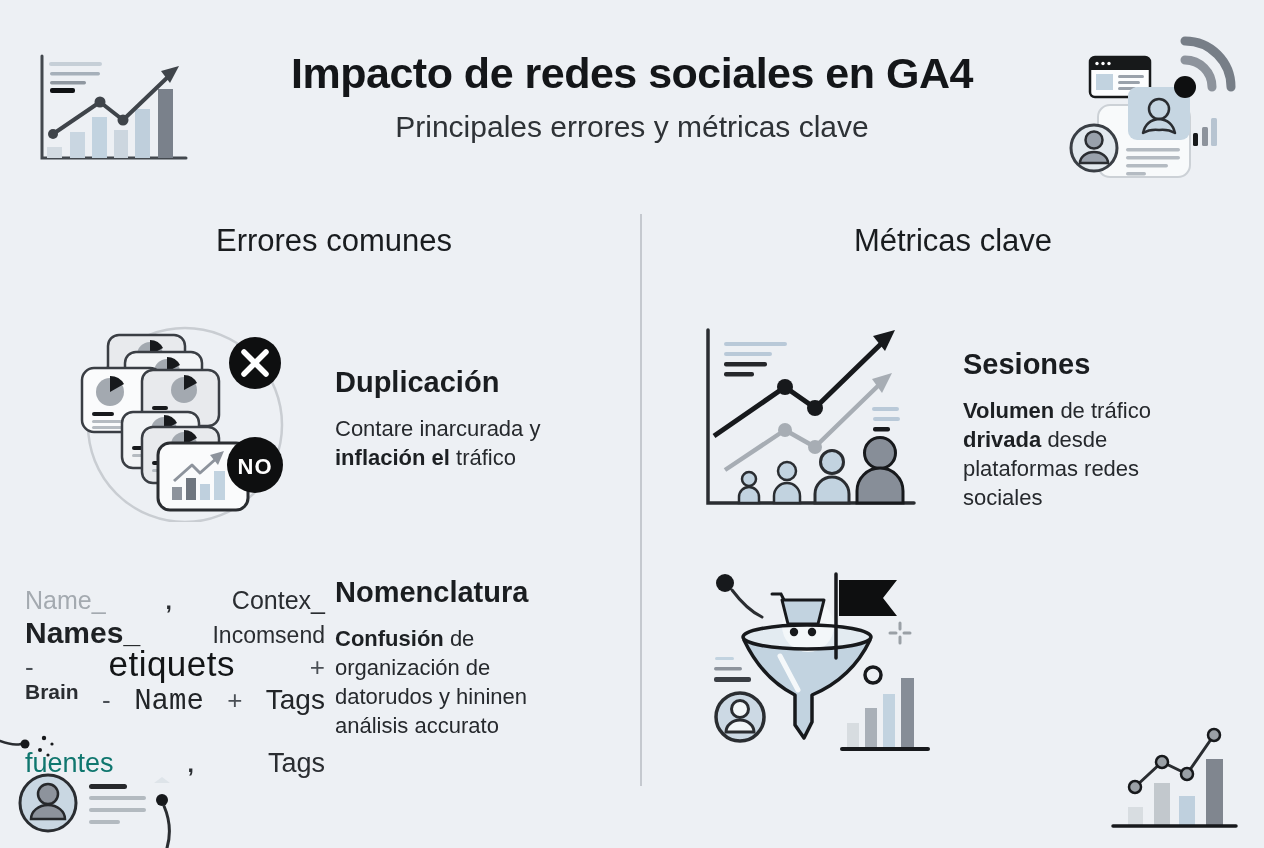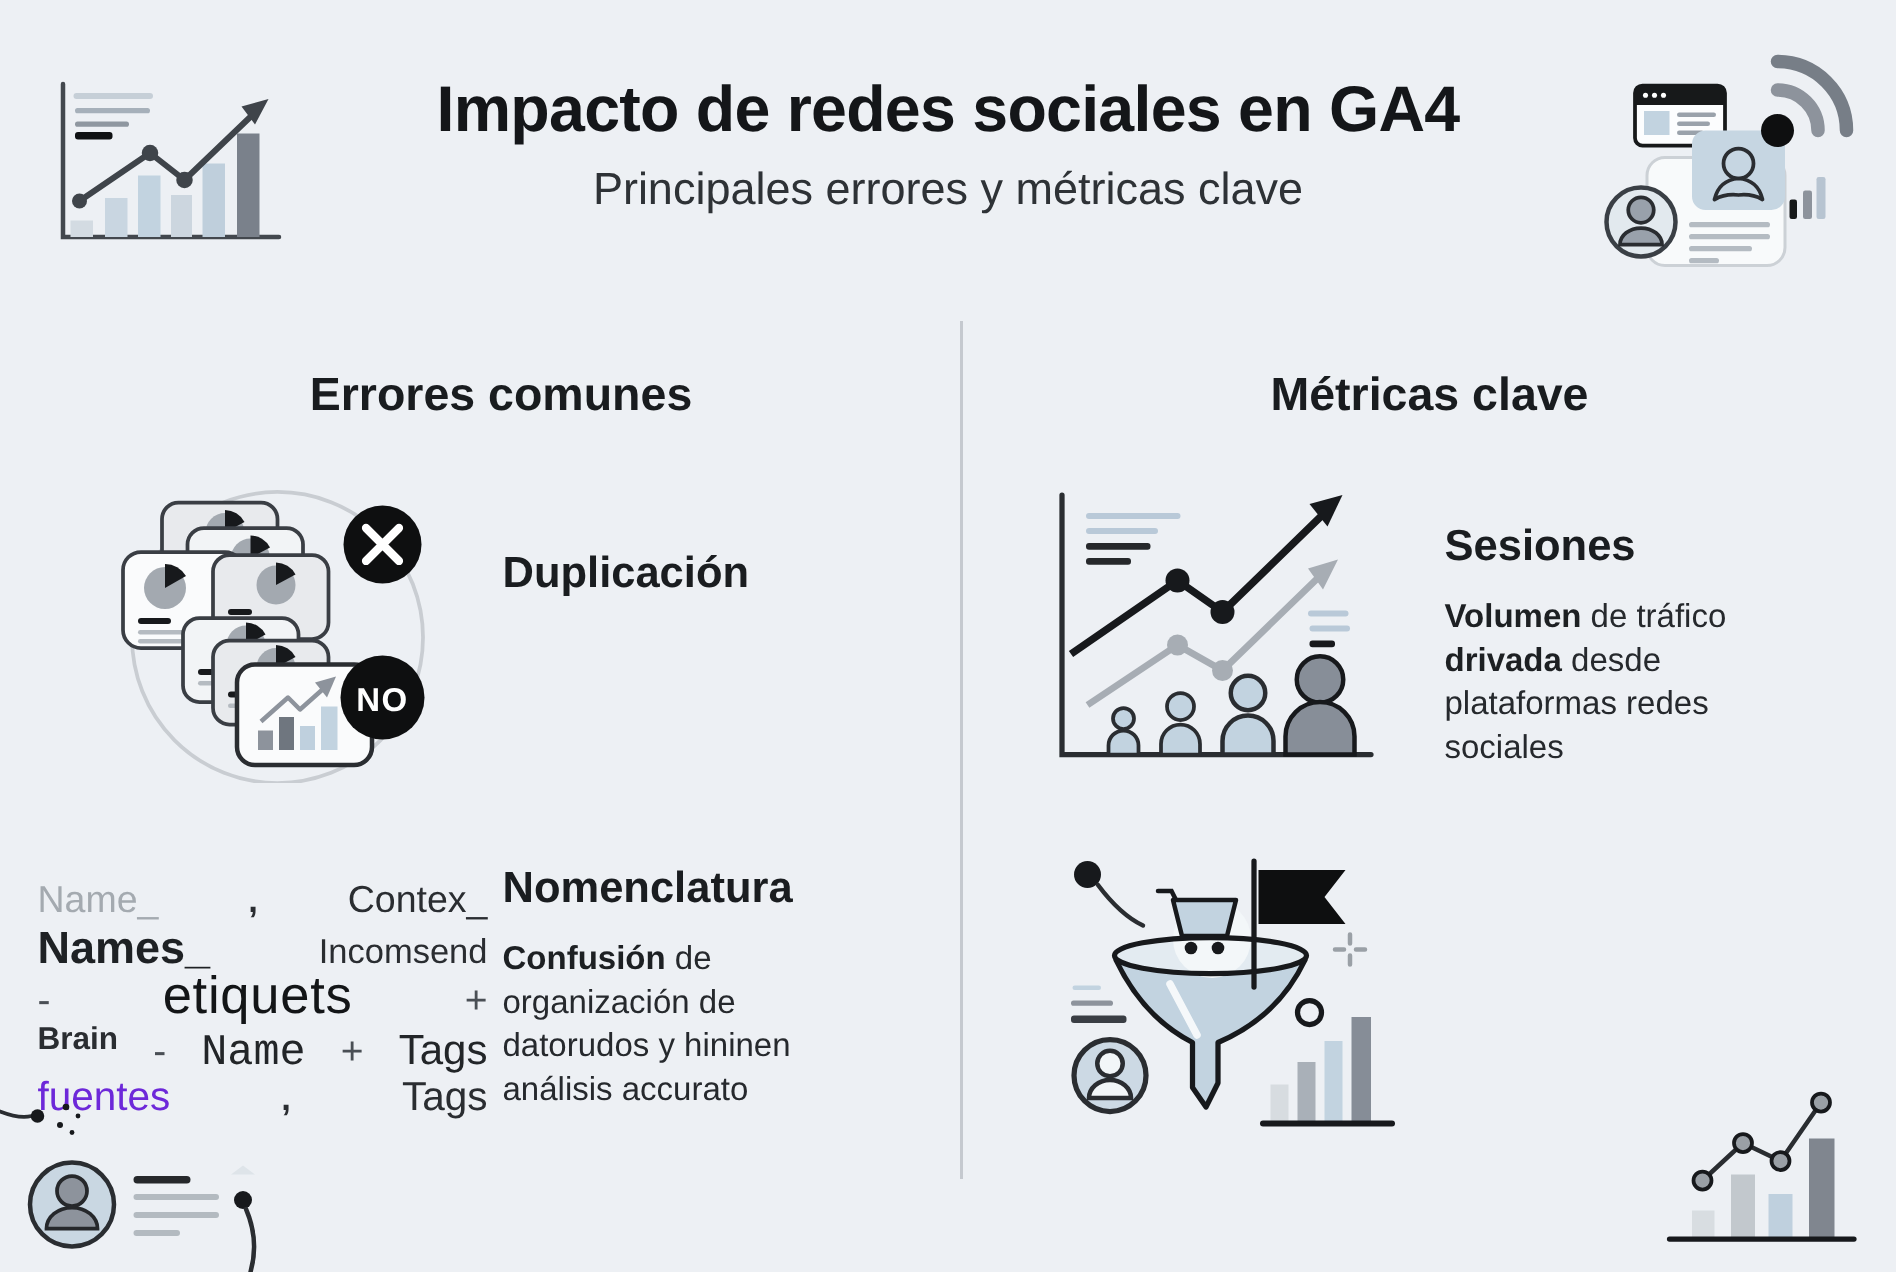--- a/index.html
+++ b/index.html
@@ -1,39 +1,39 @@
 <!DOCTYPE html>
 <html><head>
 <meta charset="utf-8">
 <style>
   html,body{margin:0;padding:0;background:#dfe3e8;}
   .canvas{position:relative;width:1264px;height:848px;background:#edf0f4;overflow:hidden;
           font-family:"Liberation Sans","DejaVu Sans",sans-serif;color:#202327;}
   .abs{position:absolute;}
   .page-title{font-size:43px;font-weight:700;color:#141619;letter-spacing:-0.5px;text-align:center;line-height:1.1;}
   .page-subtitle{font-size:30px;font-weight:400;color:#2e3236;text-align:center;line-height:1.1;}
-  .section-heading{font-size:31px;font-weight:700;color:#191c1f;text-align:center;line-height:1.1;margin-top:22px;}
+  .section-heading{font-size:31px;font-weight:400;color:#191c1f;text-align:center;line-height:1.1;}
   .item-title{font-size:29px;font-weight:600;color:#1a1d20;margin:0 0 14px 0;line-height:1.25;}
   .item-desc{font-size:22px;line-height:29px;color:#26292d;margin:0;font-weight:400;}
   .item-desc b{font-weight:700;color:#1d2023;}
   .divider{width:2px;background:#c5c9cf;}
   
   .wordcloud{position:absolute;}
   .wc-row{position:absolute;left:0;width:100%;display:flex;justify-content:space-between;align-items:baseline;gap:11px;white-space:nowrap;}
   .wc-gray25{color:#a4aab0;font-size:25px;font-weight:500;}
   .wc-comma{color:#2a2d31;font-size:23px;font-weight:700;}
   .wc-dark25{color:#2a2d31;font-size:25px;font-weight:500;}
   .wc-bold27{color:#1e2124;font-size:30px;font-weight:700;}
   .wc-dark23{color:#2a2d31;font-size:23px;font-weight:500;}
   .wc-op{color:#4a4f55;font-size:26px;font-weight:500;}
   .wc-big{color:#131517;font-size:35px;font-weight:400;letter-spacing:0.5px;}
   .wc-brain{color:#2a2d31;font-size:21px;font-weight:700;position:relative;top:-10px;}
   .wc-dark29{color:#222528;font-size:29px;font-weight:500;font-family:Liberation Mono, monospace;}
   .wc-dark28{color:#222528;font-size:28px;font-weight:500;}
-  .wc-gray27{color:#6d28d9;font-size:27px;font-weight:500;}
+  .wc-gray27{color:#0f766e;font-size:27px;font-weight:500;margin-top:32px;}
   .wc-dark27{color:#2a2d31;font-size:27px;font-weight:500;}
 </style>
 </head>
 <body>
 
 <div class="canvas">
 
   <svg class="abs" style="left:38px;top:54px" width="150" height="110" viewBox="0 0 150 110">
     <path d="M4,2 V104 H148" fill="none" stroke="#43484e" stroke-width="3" stroke-linecap="round"></path>
     <rect x="11" y="8" width="53" height="4" rx="2" fill="#c6cfd7"></rect>
@@ -159,20 +159,21 @@
       <path d="M169,30 L191,52 M191,30 L169,52" stroke="#fff" stroke-width="5.5" stroke-linecap="round"></path>
     </g>
     <g>
       <circle cx="180" cy="143" r="28" fill="#0e0f10"></circle>
       <text x="180" y="152" text-anchor="middle" font-size="22" font-weight="700" letter-spacing="1" fill="#ffffff" font-family="Liberation Sans, DejaVu Sans, sans-serif">NO</text>
     </g>
   </svg>
 
   <div class="abs" style="left:335px;top:364px;width:300px">
     <h4 class="item-title">Duplicación</h4>
+    <p class="item-desc"><span>Contare inarcurada y </span><b>inflación el</b><span> tráfico</span></p>
   </div>
 
   <div class="wordcloud" style="left:25px;top:582px;width:300px;height:175px">
     <div class="wc-row" style="top:4px">
       <span class="wc-gray25">Name_</span>
       <span class="wc-comma">,</span>
       <span class="wc-dark25">Contex_</span>
     </div>
     <div class="wc-row" style="top:34px">
       <span class="wc-bold27">Names_</span>

